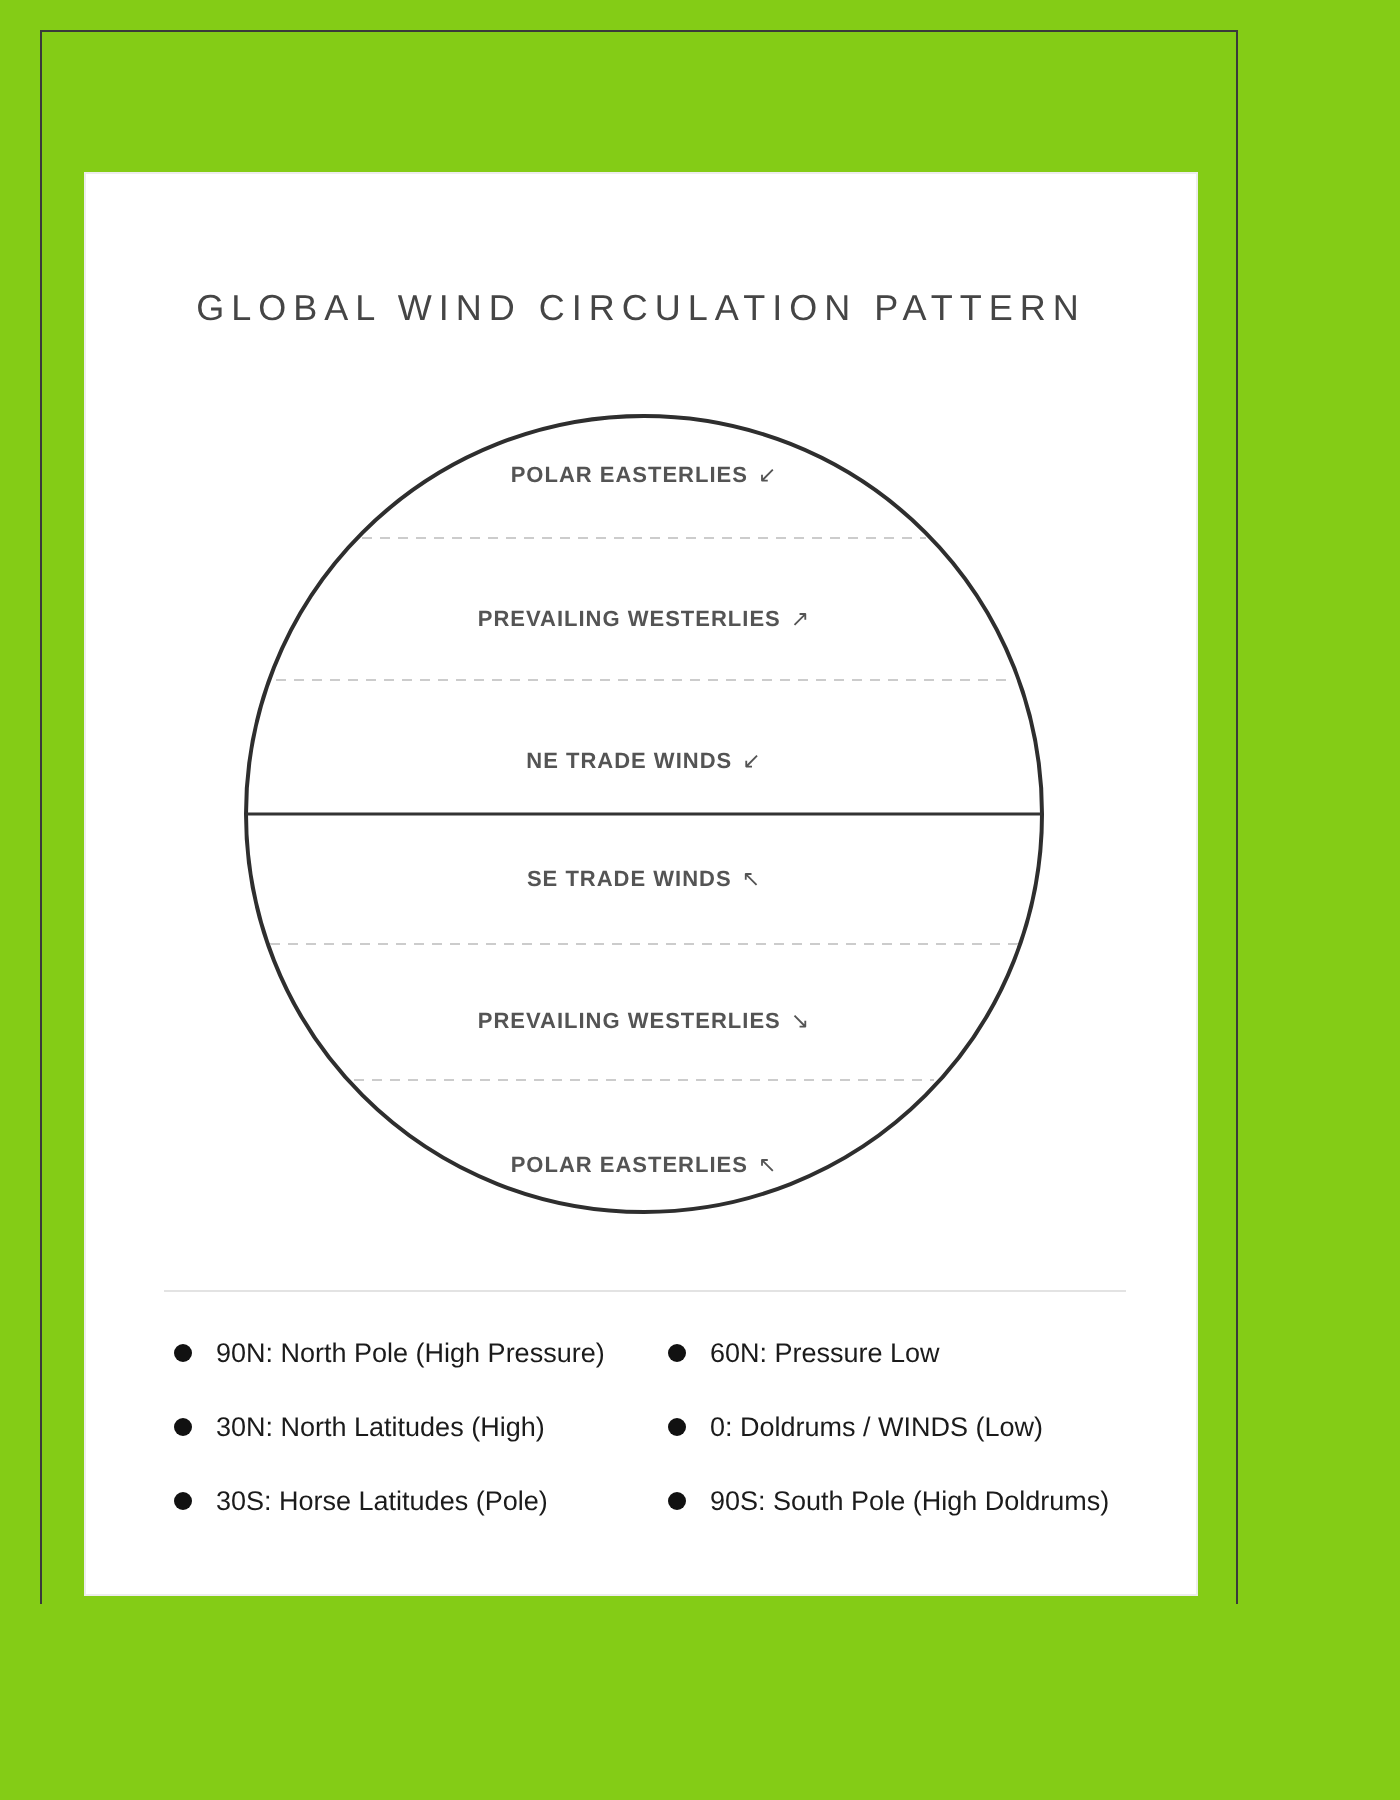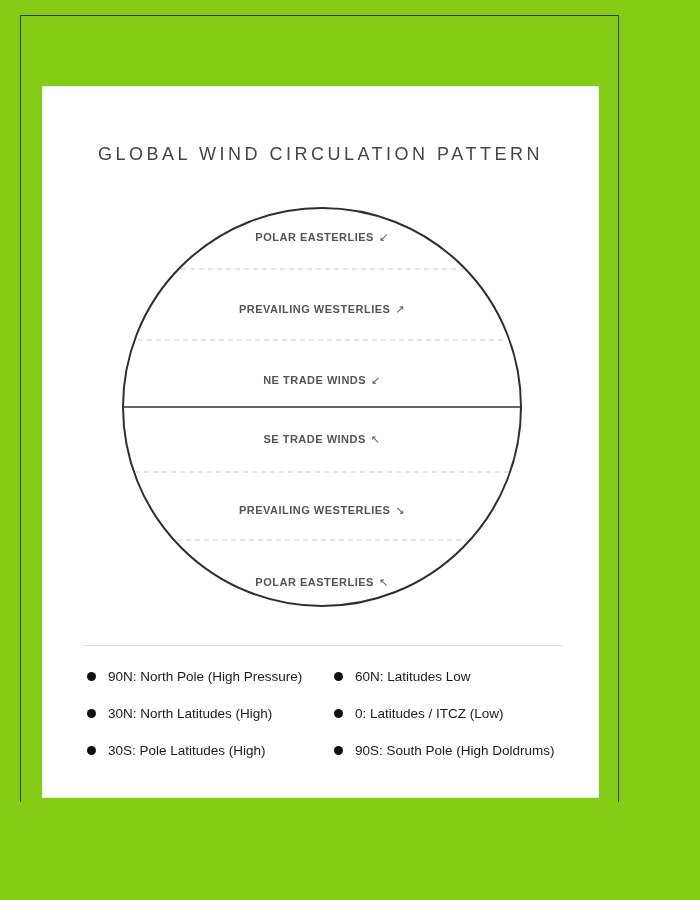--- a/index.html
+++ b/index.html
@@ -145,33 +145,33 @@
 
       <div class="legend-divider"></div>
 
       <div class="legend">
         <div class="legend-item">
           <span class="bullet"></span>
           <span class="legend-text">90N: North Pole (High Pressure)</span>
         </div>
         <div class="legend-item">
           <span class="bullet"></span>
-          <span class="legend-text">60N: Latitudes Low</span>
+          <span class="legend-text">60N: Pressure Low</span>
         </div>
         <div class="legend-item">
           <span class="bullet"></span>
           <span class="legend-text">30N: North Latitudes (High)</span>
         </div>
         <div class="legend-item">
           <span class="bullet"></span>
-          <span class="legend-text">0: Latitudes / ITCZ (Low)</span>
+          <span class="legend-text">0: Doldrums / WINDS (Low)</span>
         </div>
         <div class="legend-item">
           <span class="bullet"></span>
-          <span class="legend-text">30S: Pole Latitudes (High)</span>
+          <span class="legend-text">30S: Horse Latitudes (Pole)</span>
         </div>
         <div class="legend-item">
           <span class="bullet"></span>
           <span class="legend-text">90S: South Pole (High Doldrums)</span>
         </div>
       </div>
     </div>
   </div>
 </div>
 

